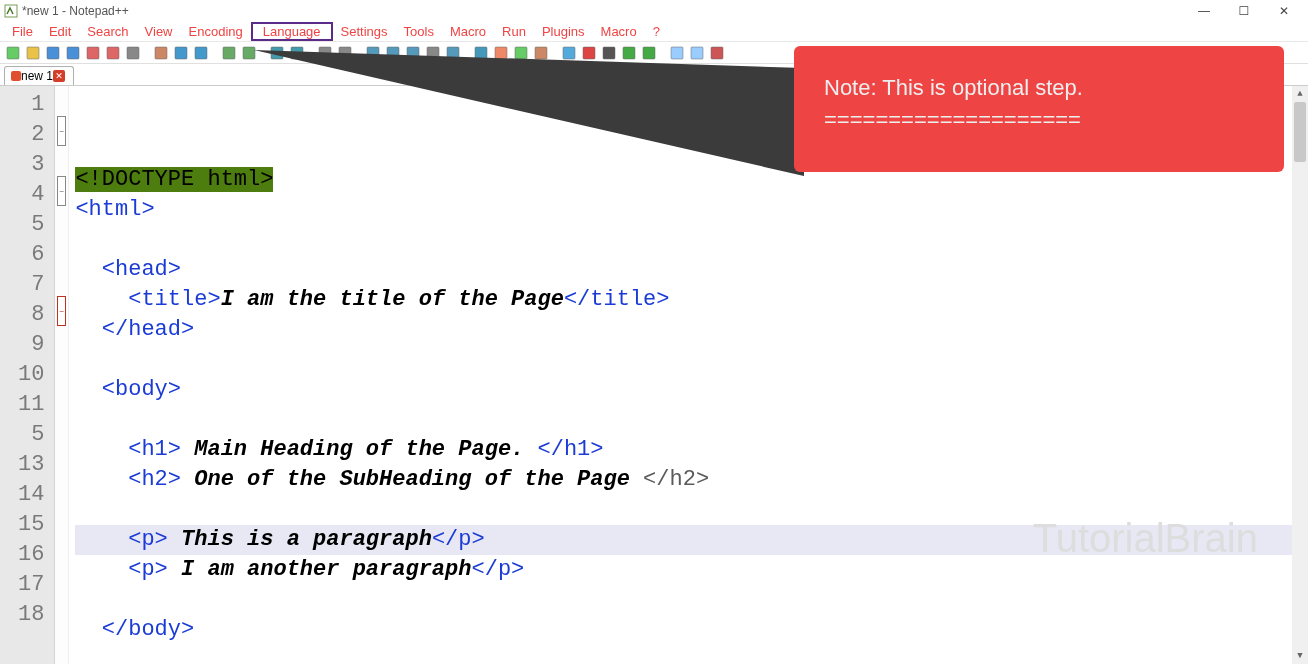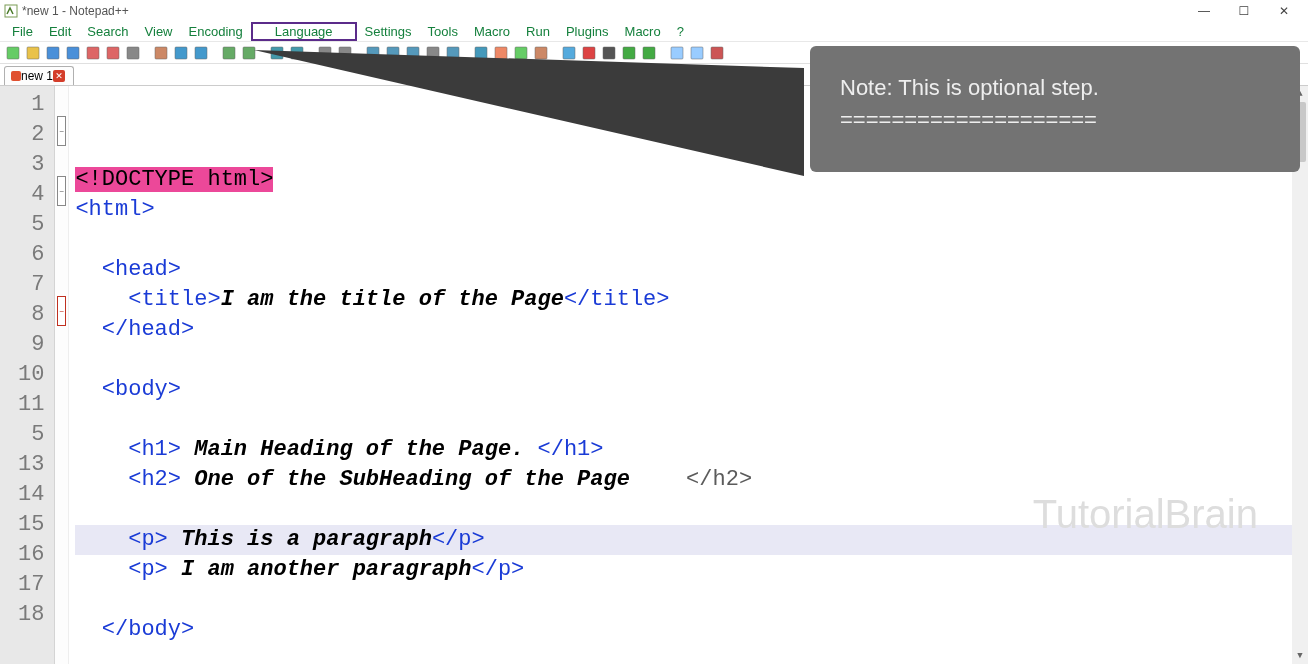--- a/index.html
+++ b/index.html
@@ -27,30 +27,30 @@
     display:inline-block;
   }
   .titlebar .spacer { flex: 1; }
   .winbtn { width: 40px; text-align: center; color: #444; font-size: 12px; cursor: pointer; }
   .menubar {
     height: 20px;
     display: flex;
     align-items: flex-start;
     padding: 0 4px;
     font-size: 13px;
-    color: #15803d;
+    color: #ef4444;
     border-bottom: 1px solid #e8e8e8;
   }
   .menuitem {
     padding: 2px 8px;
     cursor: pointer;
   }
   .menuitem.highlight {
     border: 2px solid #5b2b8a;
-    padding: 0 22px;
+    padding: 0 10px;
   }
   .toolbar {
     height: 22px;
     display: flex;
     align-items: center;
     padding: 2px 4px;
     gap: 2px;
     border-bottom: 1px solid #e0e0e0;
   }
   .tbicon {
@@ -107,37 +107,37 @@
   .fm.red { border-color:#c03020;color:#c03020; }
   .code {
     flex:1;
     padding:4px 6px;
     white-space:pre;
     position:relative;
   }
   .line { height:30px; line-height:30px; }
   .line.current { background:#e8e8f5; }
   .tag { color:#1a3bd6;margin-top:12px; }
-  .doctype { color:#000; background:#ec4899; }
+  .doctype { color:#000; background:#4d7c0f; }
   .txt { color:#000; font-weight:bold;font-style:italic; }
-  .h2close { color:#5b5b5b;margin-left:43px; }
+  .h2close { color:#5b5b5b; }
   .watermark {
     position:absolute;
-    right:50px; top:406px;
+    right:50px; top:430px;
     font-size:40px;
     color:#ddd;
     font-family:"Segoe UI",sans-serif;
     pointer-events:none;
   }
   .callout {
     position:absolute;
     top:46px;
-    right:8px;
+    right:24px;
     width:490px;
-    background:#737373;
+    background:#ef4444;
     color:#eee;
     font-size:22px;
     padding:26px 30px 36px 30px;
     border-radius:6px;
     font-family:"Segoe UI",Arial,sans-serif;
     line-height:1.45;
   }
   svg.tailsvg {
     position:absolute;
     top:46px;

